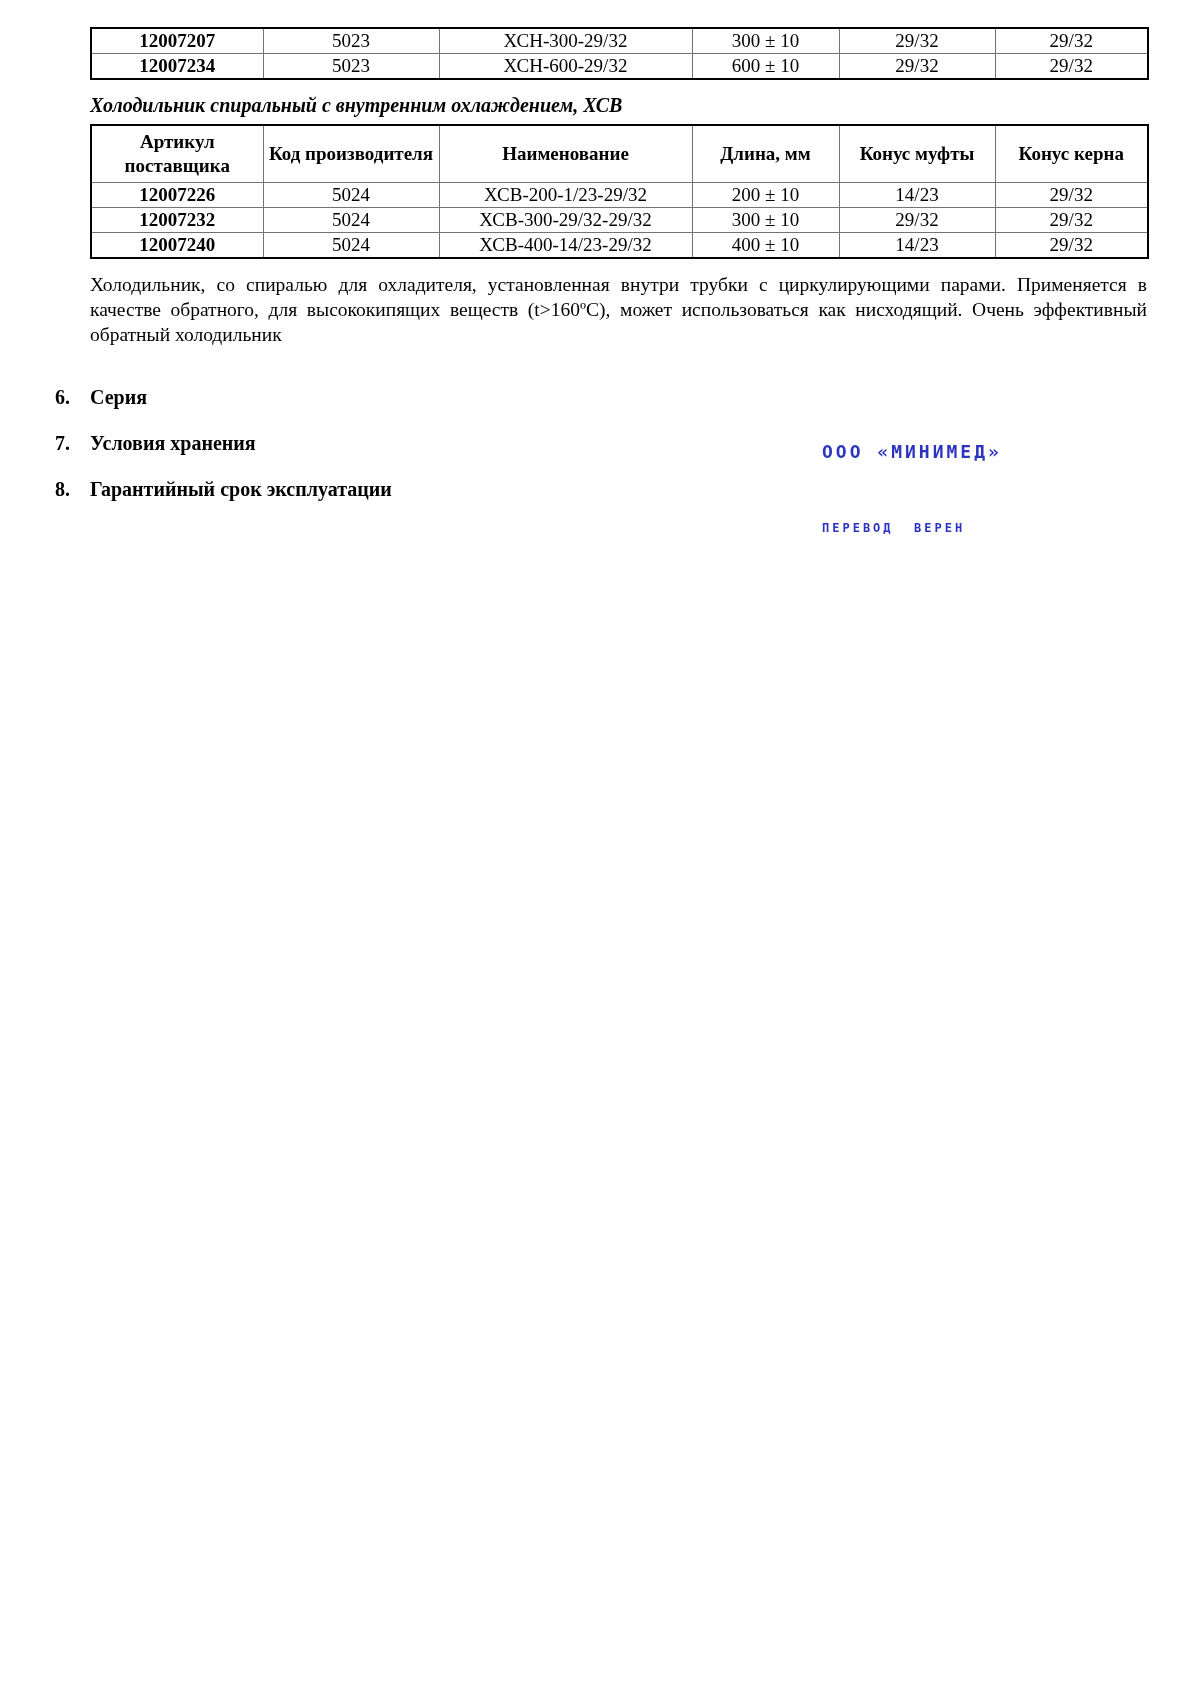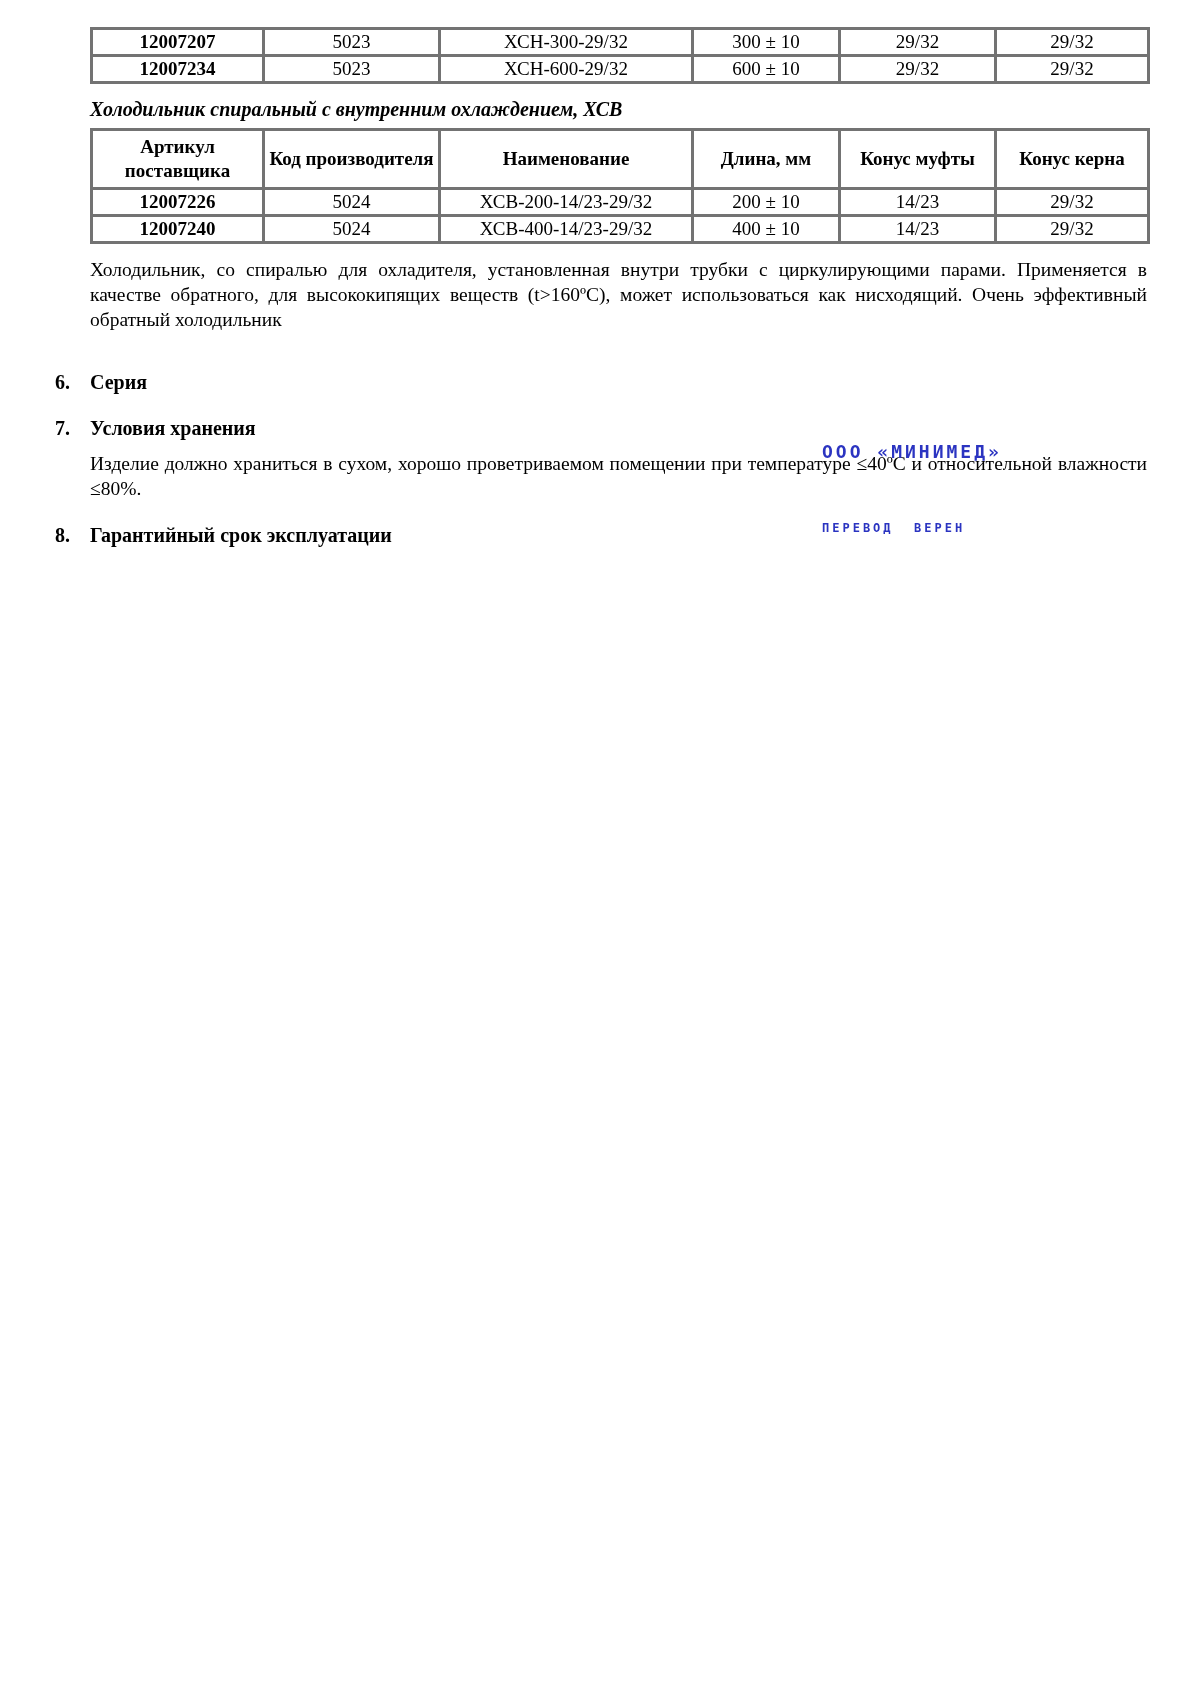--- a/index.html
+++ b/index.html
@@ -18,21 +18,21 @@
   }
 
   
   table.tbl {
     border-collapse:collapse;
     table-layout:fixed;
     width:1057px;
     border:2px solid #000;
   }
   table.tbl th, table.tbl td {
-    border:3px solid #737373;
+    border:1px solid #737373;
     text-align:center;
     vertical-align:middle;
     font-size:19px;
     padding:1px 4px;
     overflow:hidden;
   }
   table.tbl td { height:22px; }
   table.tbl td:first-child { font-weight:bold; }
   table.tbl thead th {
     height:54px;
@@ -155,23 +155,31 @@
           <th>Наименование</th>
           <th>Длина, мм</th>
           <th>Конус муфты</th>
           <th>Конус керна</th>
         </tr>
       </thead>
       <tbody>
           <tr>
             <td>12007226</td>
             <td>5024</td>
-            <td>ХСВ-200-14/23-29/32</td>
+            <td>ХСВ-200-1/23-29/32</td>
             <td>200 ± 10</td>
             <td>14/23</td>
+            <td>29/32</td>
+          </tr>
+          <tr>
+            <td>12007232</td>
+            <td>5024</td>
+            <td>ХСВ-300-29/32-29/32</td>
+            <td>300 ± 10</td>
+            <td>29/32</td>
             <td>29/32</td>
           </tr>
           <tr>
             <td>12007240</td>
             <td>5024</td>
             <td>ХСВ-400-14/23-29/32</td>
             <td>400 ± 10</td>
             <td>14/23</td>
             <td>29/32</td>
           </tr>
@@ -185,21 +193,20 @@
         <span class="sec-num">6.</span>
         <span class="sec-title">Серия</span>
       </div>
     </div>
 
     <div class="section">
       <div class="sec-head">
         <span class="sec-num">7.</span>
         <span class="sec-title">Условия хранения</span>
       </div>
-      <p class="sec-body">Изделие должно храниться в сухом, хорошо проветриваемом помещении при температуре ≤40ºС и относительной влажности ≤80%.</p>
     </div>
 
     <div class="section">
       <div class="sec-head">
         <span class="sec-num">8.</span>
         <span class="sec-title">Гарантийный срок эксплуатации</span>
       </div>
     </div>
 
   </div>

